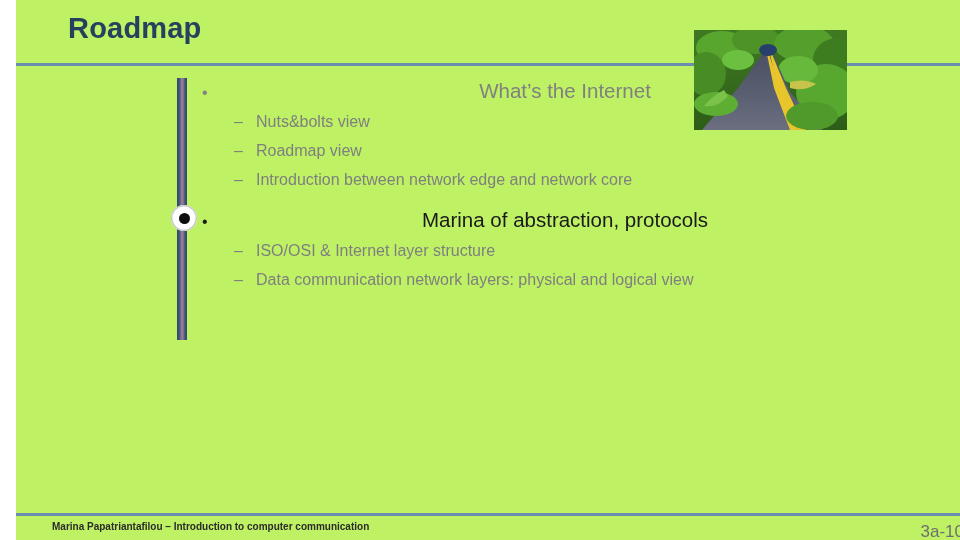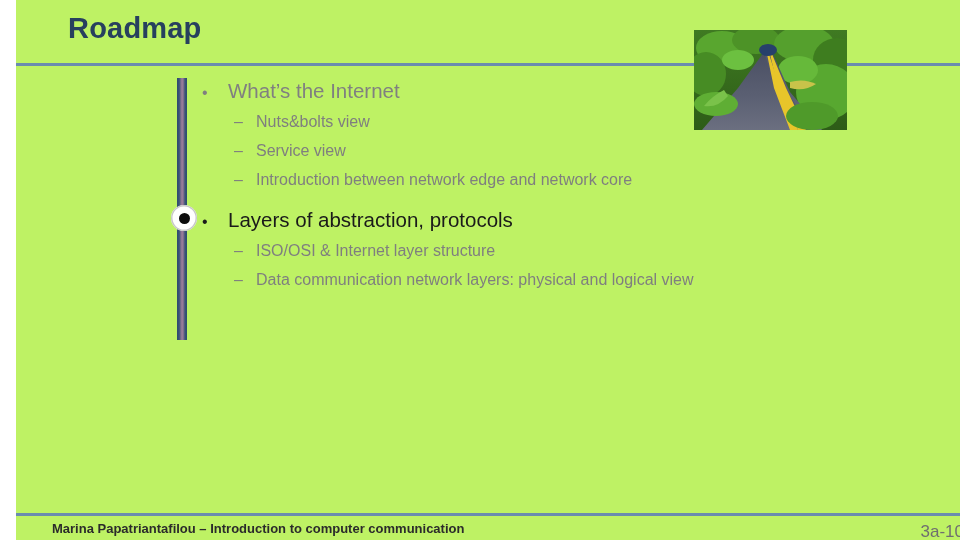--- a/index.html
+++ b/index.html
@@ -112,20 +112,21 @@
   }
   .level1 .marker {
     width: 26px;
     flex: 0 0 26px;
     font-size: 16px;
     line-height: 1;
     text-align: left;
   }
   .level1 .text {
     flex: 1 1 auto;
+    text-align: center;
   }
 
   .sublist {
     margin: 4px 0 0 0;
   }
   .level2 {
     display: flex;
     align-items: baseline;
     font-size: 16px;
     color: #7f7f7f;
@@ -152,21 +153,21 @@
     left: 0;
     top: 513px;
     width: 960px;
     height: 3px;
     background: #6a8caf;
   }
   .footer-text {
     position: absolute;
     left: 36px;
     top: 521px;
-    font-size: 13px;
+    font-size: 10px;
     font-weight: bold;
     color: #2b2b2b;
     white-space: nowrap;
   }
   .page-number {
     position: absolute;
     right: 12px;
     top: 522px;
     font-size: 17px;
     color: #6f6f6f;
@@ -225,33 +226,33 @@
       <span class="marker">•</span>
       <span class="text">What’s the Internet</span>
     </div>
     <div class="sublist">
       <div class="level2">
         <span class="marker">–</span>
         <span class="text">Nuts&amp;bolts view</span>
       </div>
       <div class="level2">
         <span class="marker">–</span>
-        <span class="text">Service view</span>
+        <span class="text">Roadmap view</span>
       </div>
       <div class="level2">
         <span class="marker">–</span>
         <span class="text">Introduction between network edge and network core</span>
       </div>
     </div>
 
     <div class="group-spacer"></div>
 
     <div class="level1 current">
       <span class="marker">•</span>
-      <span class="text">Layers of abstraction, protocols</span>
+      <span class="text">Marina of abstraction, protocols</span>
     </div>
     <div class="sublist">
       <div class="level2">
         <span class="marker">–</span>
         <span class="text">ISO/OSI &amp; Internet layer structure</span>
       </div>
       <div class="level2">
         <span class="marker">–</span>
         <span class="text">Data communication network layers: physical and logical view</span>
       </div>

